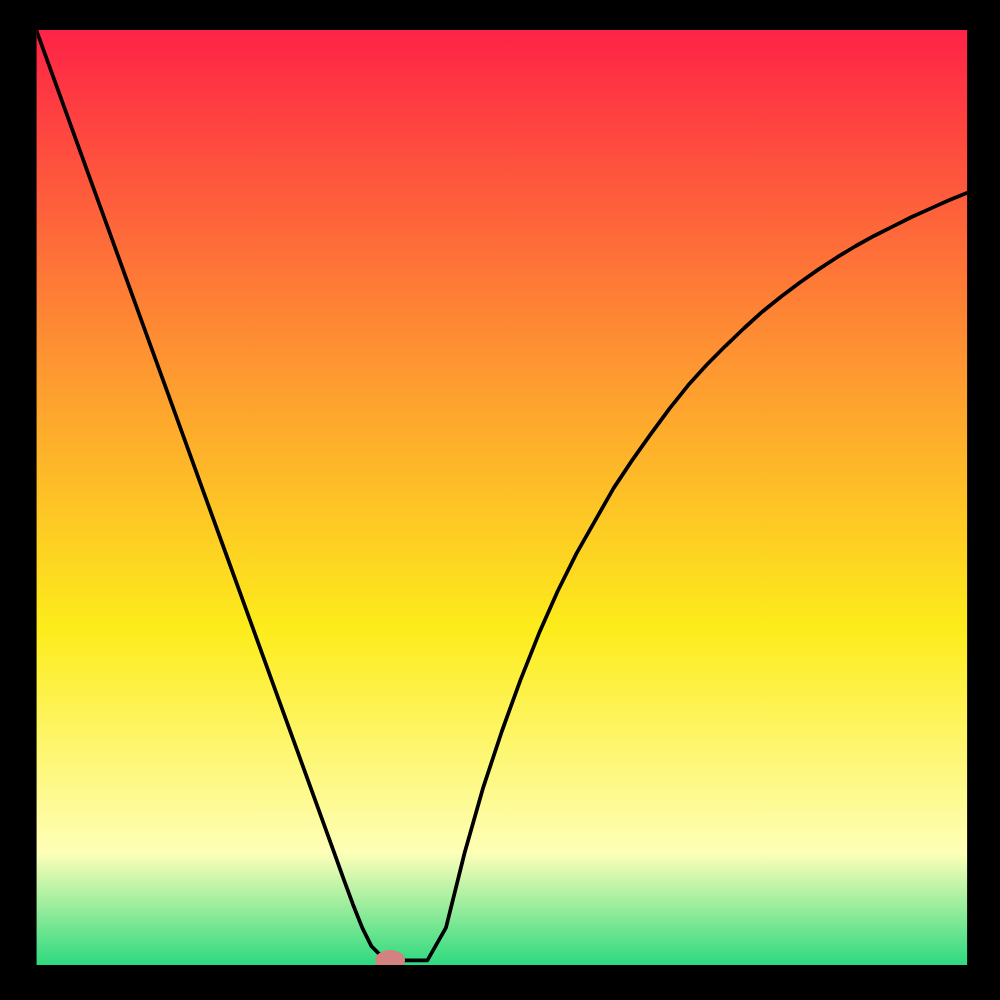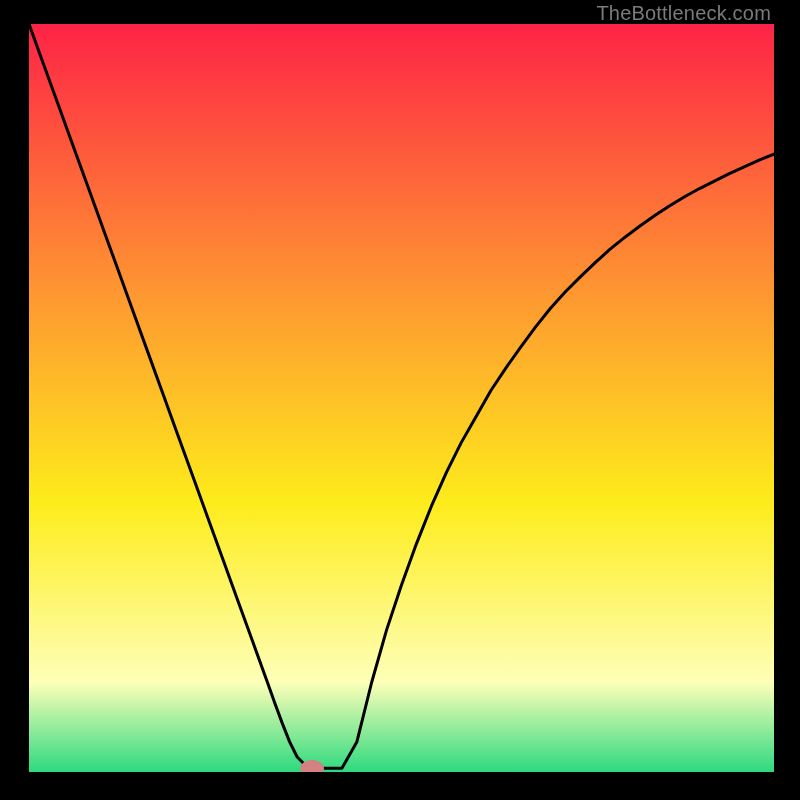--- a/index.html
+++ b/index.html
@@ -54,14 +54,13 @@
           <stop id="gs4" offset="100%" stop-color="#2dd97f"></stop>
         </linearGradient>
       </defs>
       <rect x="0" y="0" width="745" height="748" fill="url(#bgGrad)"></rect>
     </svg>
     <svg class="curve-svg" viewBox="0 0 745 748" preserveAspectRatio="none">
       <path id="curvePath" d="M0.00 0.00 L14.90 41.14 L29.80 82.28 L44.70 123.42 L59.60 164.56 L74.50 205.70 L89.40 246.84 L104.30 287.98 L119.20 329.12 L134.10 370.26 L149.00 411.40 L163.90 452.54 L178.80 493.68 L193.70 534.82 L208.60 575.96 L223.50 617.10 L238.40 658.24 L245.85 679.18 L253.30 699.38 L260.75 718.08 L268.20 733.04 L275.65 740.52 L283.10 744.26 L298.00 744.26 L312.90 744.26 L327.80 718.08 L342.70 658.24 L357.60 605.88 L372.50 561.00 L387.40 519.86 L402.30 482.46 L417.20 448.80 L432.10 418.88 L447.00 392.70 L461.90 366.52 L476.80 344.08 L491.70 323.14 L506.60 302.94 L521.50 284.24 L536.40 267.78 L551.30 252.82 L566.20 238.61 L581.10 225.15 L596.00 213.18 L610.90 201.96 L625.80 191.49 L640.70 181.76 L655.60 172.79 L670.50 164.56 L685.40 157.08 L700.30 149.60 L715.20 142.87 L730.10 136.14 L745.00 130.15" fill="none" stroke="#000000" stroke-width="3" stroke-linejoin="round" stroke-linecap="round"></path>
       <ellipse id="markerEl" cx="283.10" cy="744.26" rx="11.92" ry="8.23" fill="#d38181" stroke="#9a4a4a" stroke-width="0"></ellipse>
     </svg>
   </div>
-  <div class="watermark">TheBottleneck.com</div>
 </div>
 
 </body></html>

